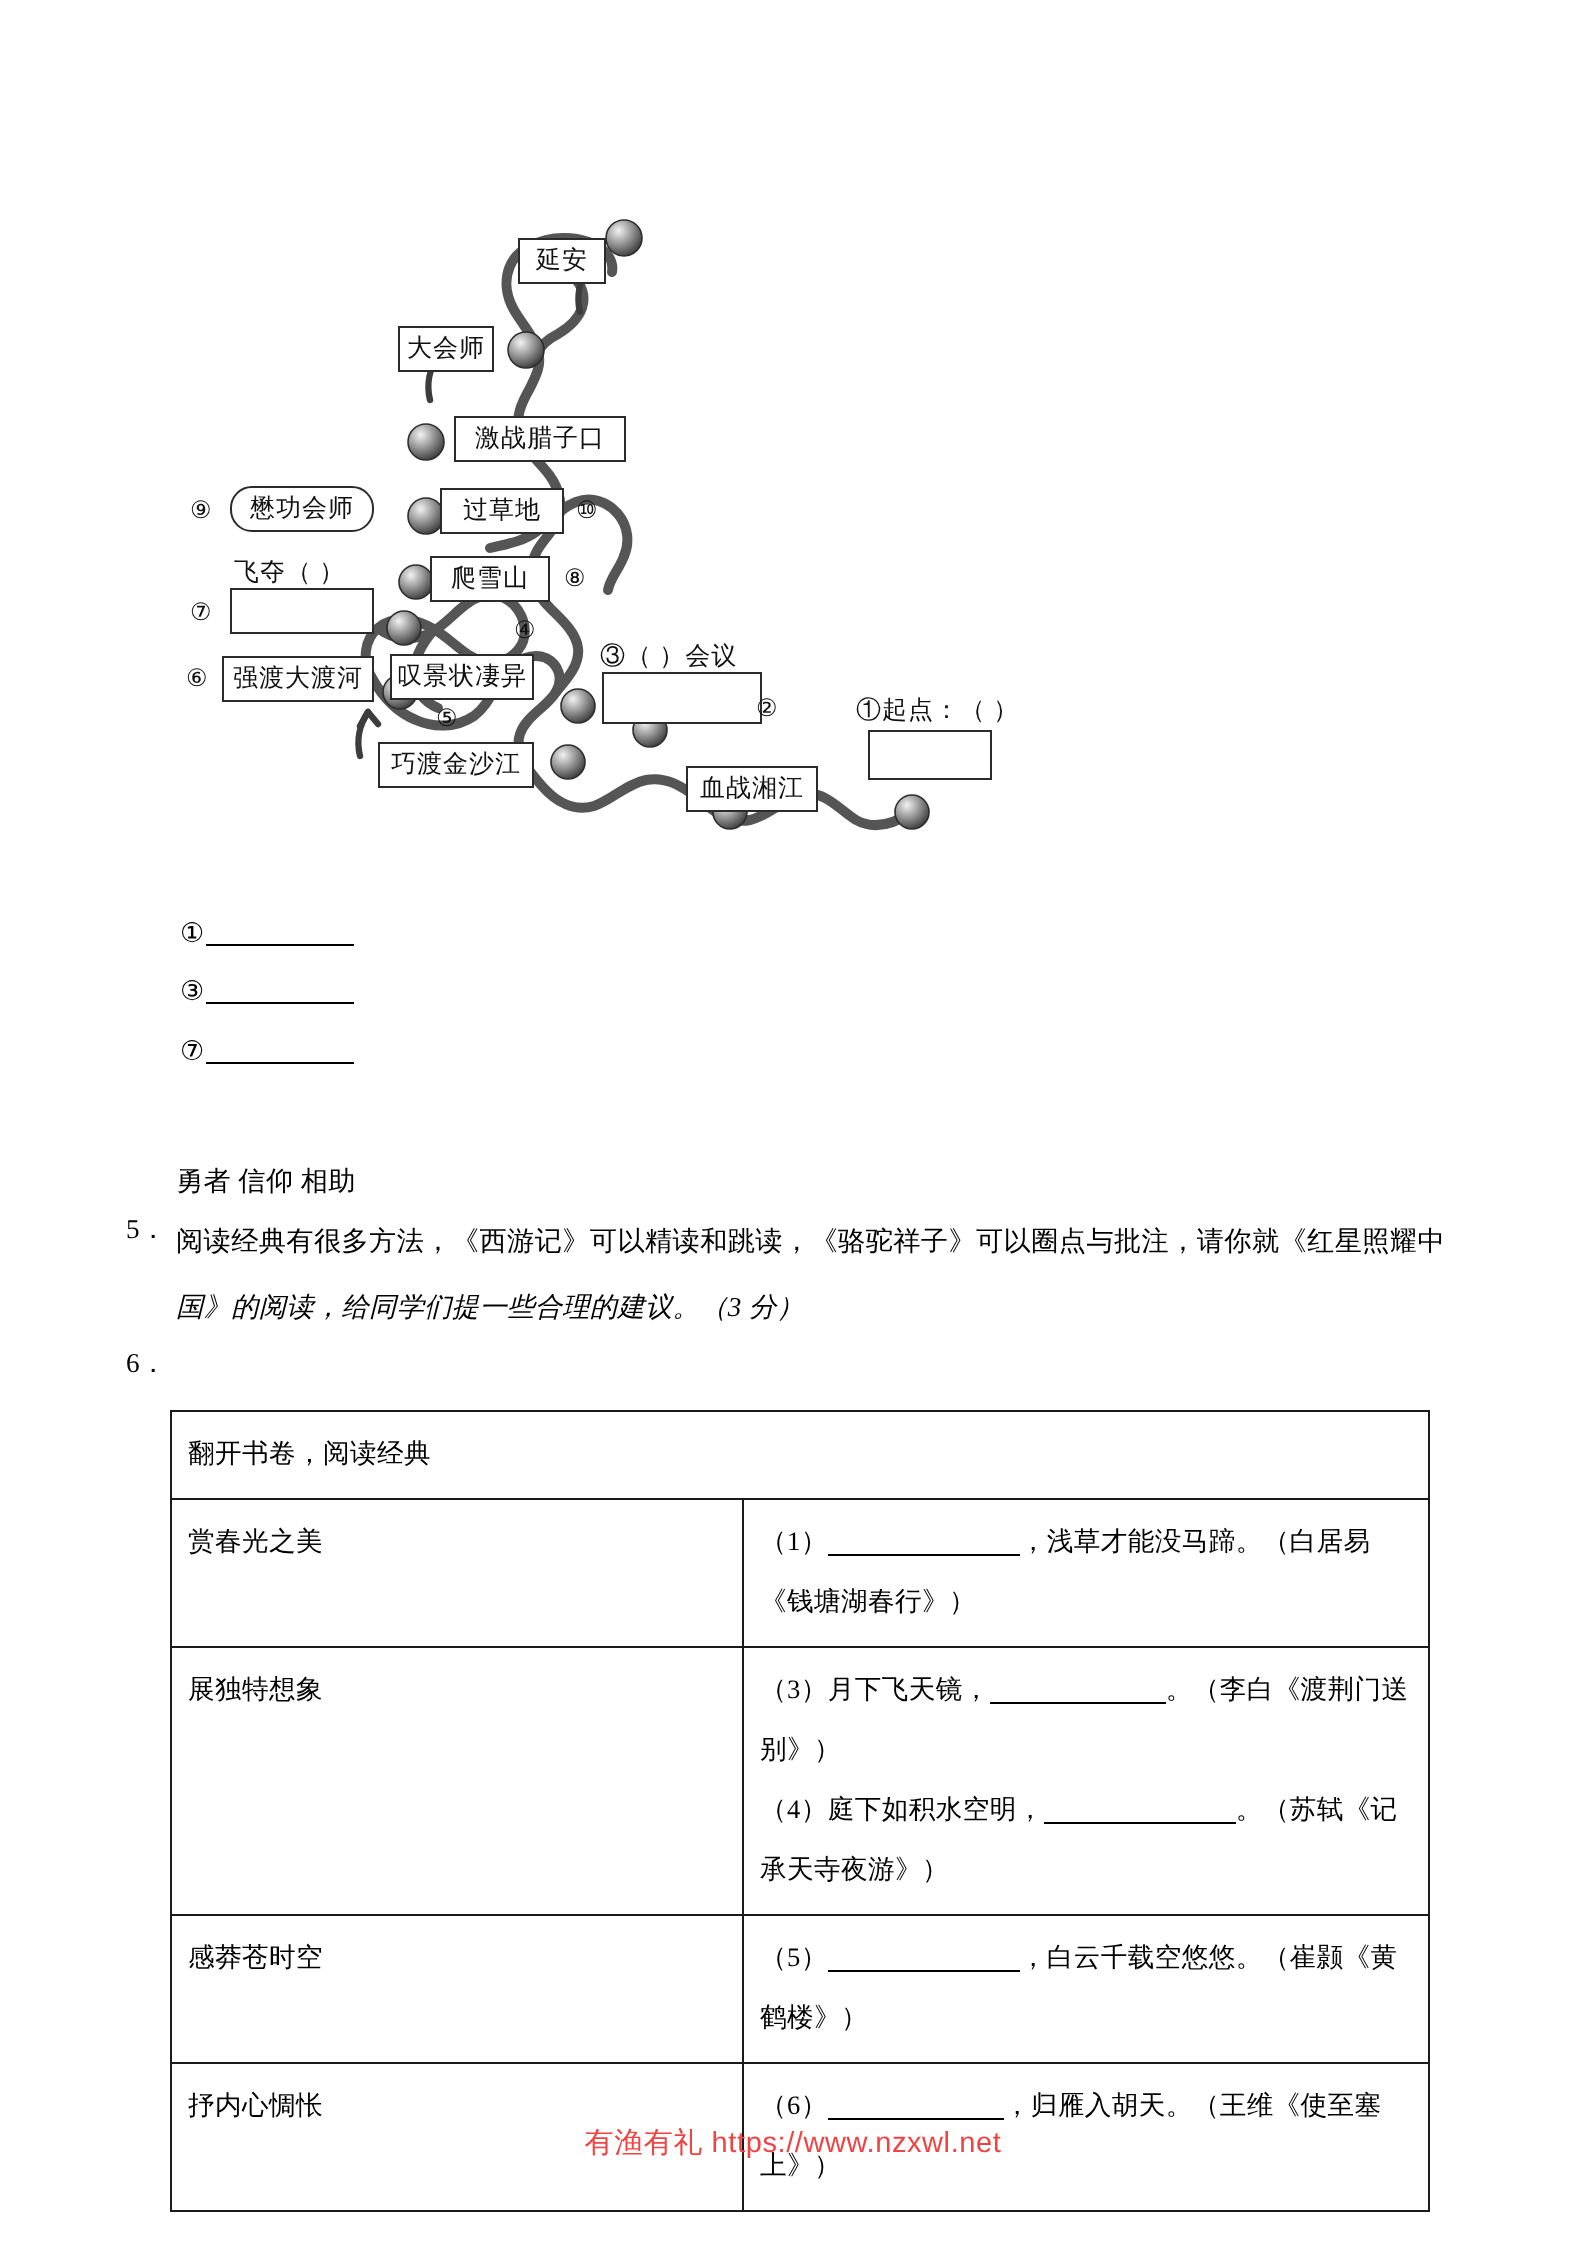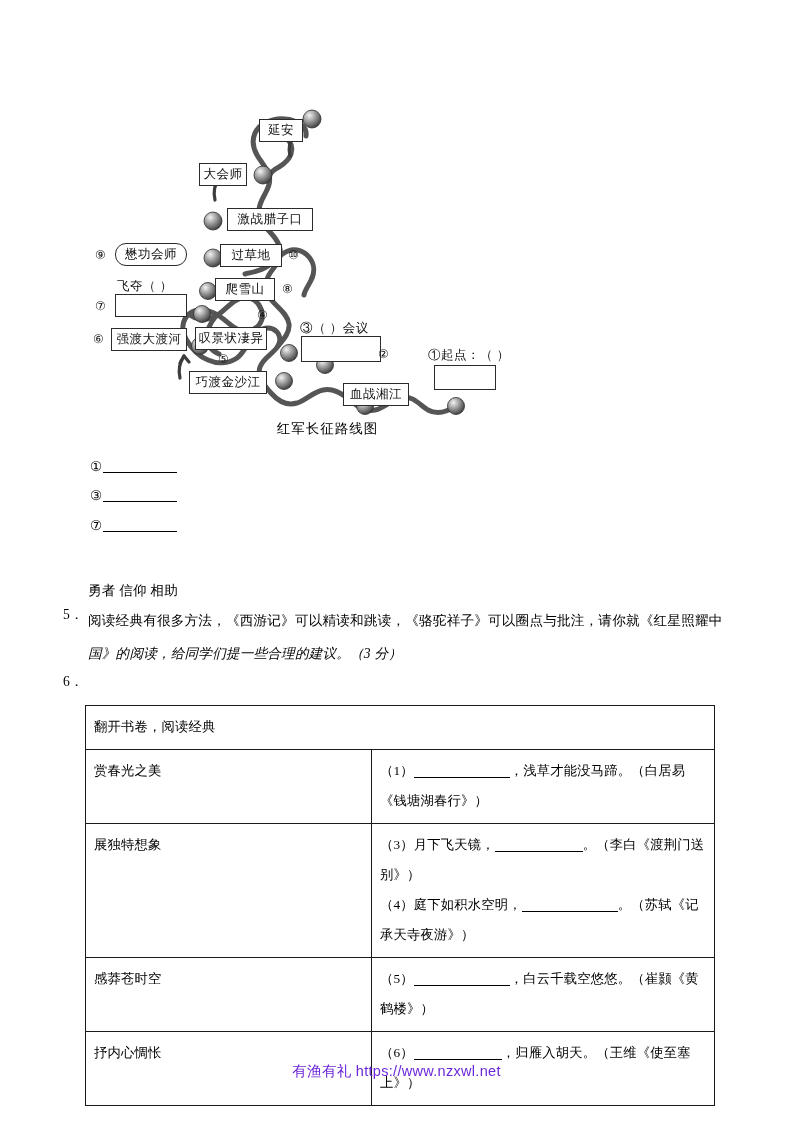--- a/index.html
+++ b/index.html
@@ -138,21 +138,21 @@
   .f-md { width: 88px; }
 
   
   #footer {
     position: absolute;
     left: 0;
     top: 1062px;
     width: 793px;
     text-align: center;
     font-size: 14.5px;
-    color: #6d28d9;
+    color: #ef4444;
     font-family: "Liberation Sans", sans-serif;
     letter-spacing: 0.3px;
   }
 </style>
 </head>
 <body>
 
 <div class="page">
 
   <div id="diagram-wrap">
@@ -254,23 +254,20 @@
 
     <div class="map-label" style="left:215px; top:232px;">③（    ）会议</div>
     <div class="map-blank-box" style="left:216px; top:248px; width:80px; height:26px;"></div>
 
     <div class="map-box" style="left:258px; top:277px; width:66px; height:23px;margin-top:18px;">血战湘江</div>
     <div class="map-num" style="left:293px; top:259px;">②</div>
 
     <div class="map-label" style="left:343px; top:259px;">①起点：（    ）</div>
     <div class="map-blank-box" style="left:349px; top:277px; width:62px; height:25px;"></div>
 
-    <div id="map-caption">
-      <span>红军长征路线图</span>
-    </div>
   </div>
 
   <div class="blank-line-row" style="left:90px; top:458px;">
     <span>①</span><span class="ul"></span>
   </div>
   <div class="blank-line-row" style="left:90px; top:487px;">
     <span>③</span><span class="ul"></span>
   </div>
   <div class="blank-line-row" style="left:90px; top:517px;">
     <span>⑦</span><span class="ul"></span>

